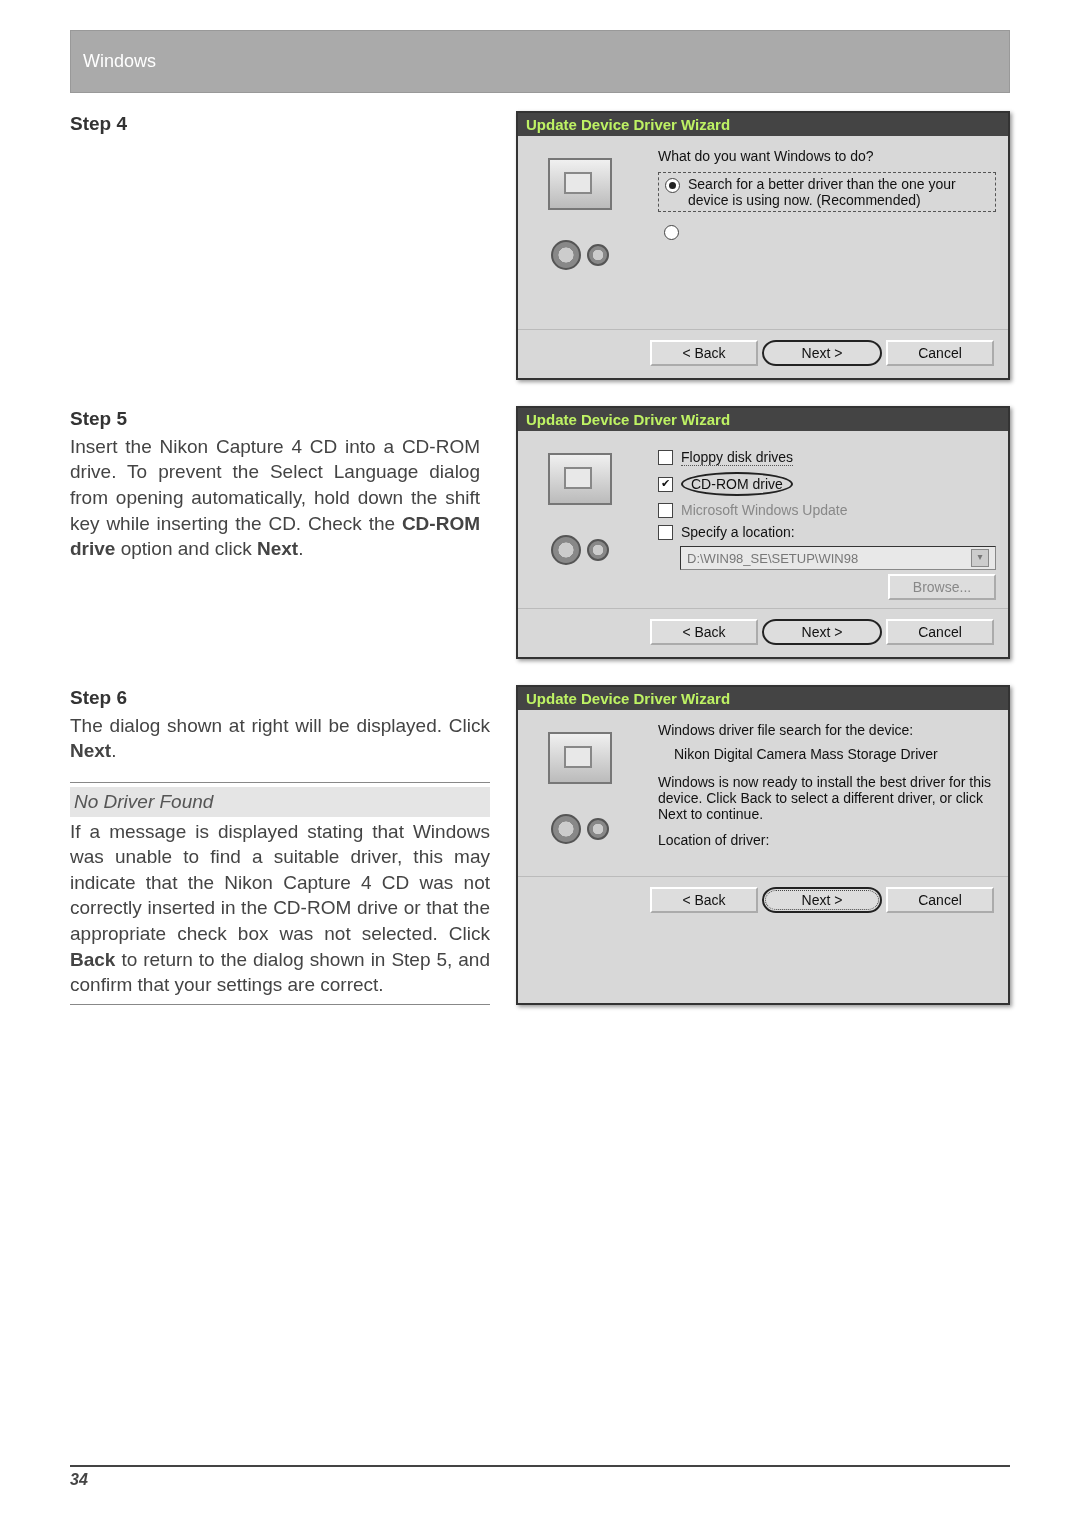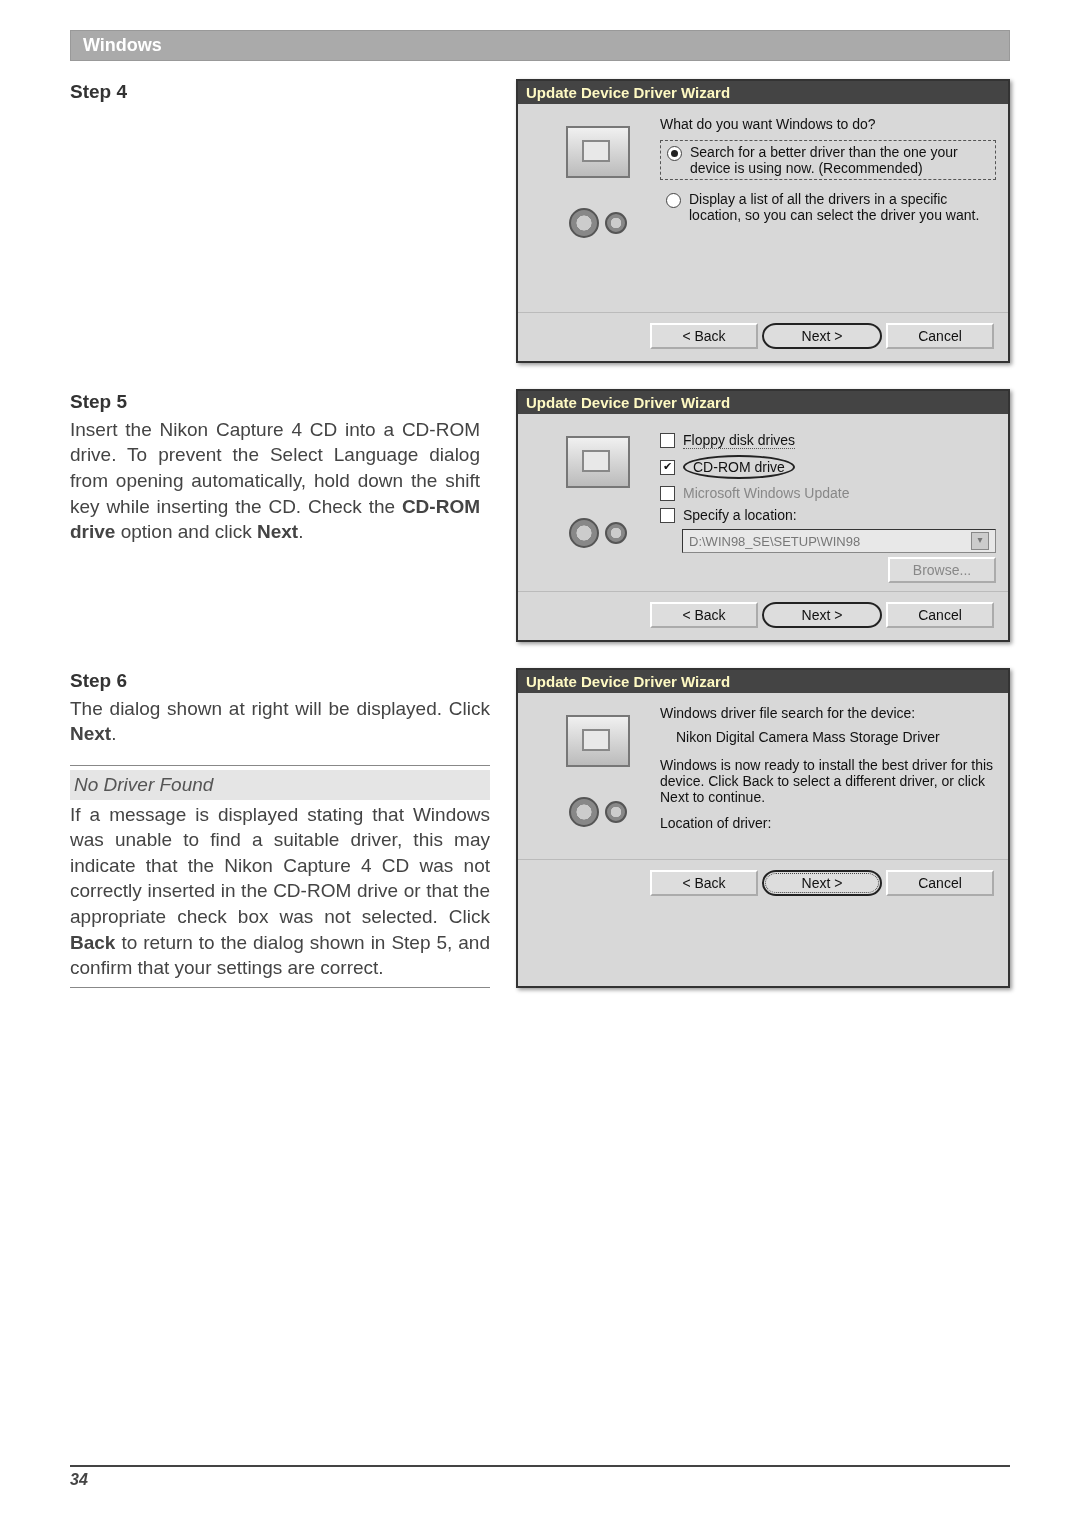--- a/index.html
+++ b/index.html
@@ -14,23 +14,23 @@
     background: #fff;
     margin: 0 auto;
     position: relative;
     box-sizing: border-box;
     padding: 30px 70px 40px 70px;
     color: #333;
   }
   .section-bar {
     background: #aaa;
     color: #fff;
-    font-weight: bold;
+    font-weight: normal;
     font-size: 18px;
-    padding: 4px 12px;
+    padding: 20px 12px;
     border: 1px solid #999;
     margin-bottom: 12px;
   }
   .step-block {
     margin-top: 18px;
     display: flex;
     gap: 20px;
     justify-content: space-between;
   }
   .left-col {
@@ -66,30 +66,29 @@
   .dialog {
     width: 490px;
     background: #d8d8d8;
     border: 2px solid #333;
     box-shadow: 2px 2px 4px rgba(0,0,0,0.4);
     font-size: 14px;
     color: #111;
   }
   .dlg-title {
     background: #444;
-    color: #fef9c3;
+    color: #bef264;
     font-weight: bold;
     padding: 3px 8px;
     font-size: 15px;
   }
   .dlg-body {
     display: flex;
     padding: 12px 12px 8px 12px;
-    gap: 12px;
-    margin-left: 18px;
+    gap: 28px;
   }
   .dlg-illust {
     width: 100px; min-width: 100px;
     display: flex;
     flex-direction: column;
     gap: 20px;
     align-items: center;
     padding-top: 10px;
   }
   .pc-box {
@@ -217,21 +216,20 @@
           </div>
         </div>
         <div class="dlg-content">
           <div class="dlg-heading">What do you want Windows to do?</div>
           <div class="radio-row boxed">
             <div class="radio sel"></div>
             <div>Search for a better driver than the one your device is using now. (Recommended)</div>
           </div>
           <div class="radio-row">
             <div class="radio"></div>
-            <div>Display a list of all the drivers in a specific location, so you can select the driver you want.</div>
           </div>
           <div style="height:70px"></div>
         </div>
       </div>
       <div class="btn-row">
         <div class="btn">&lt; Back</div>
         <div class="btn hl">Next &gt;</div>
         <div class="btn">Cancel</div>
       </div>
     </div>

